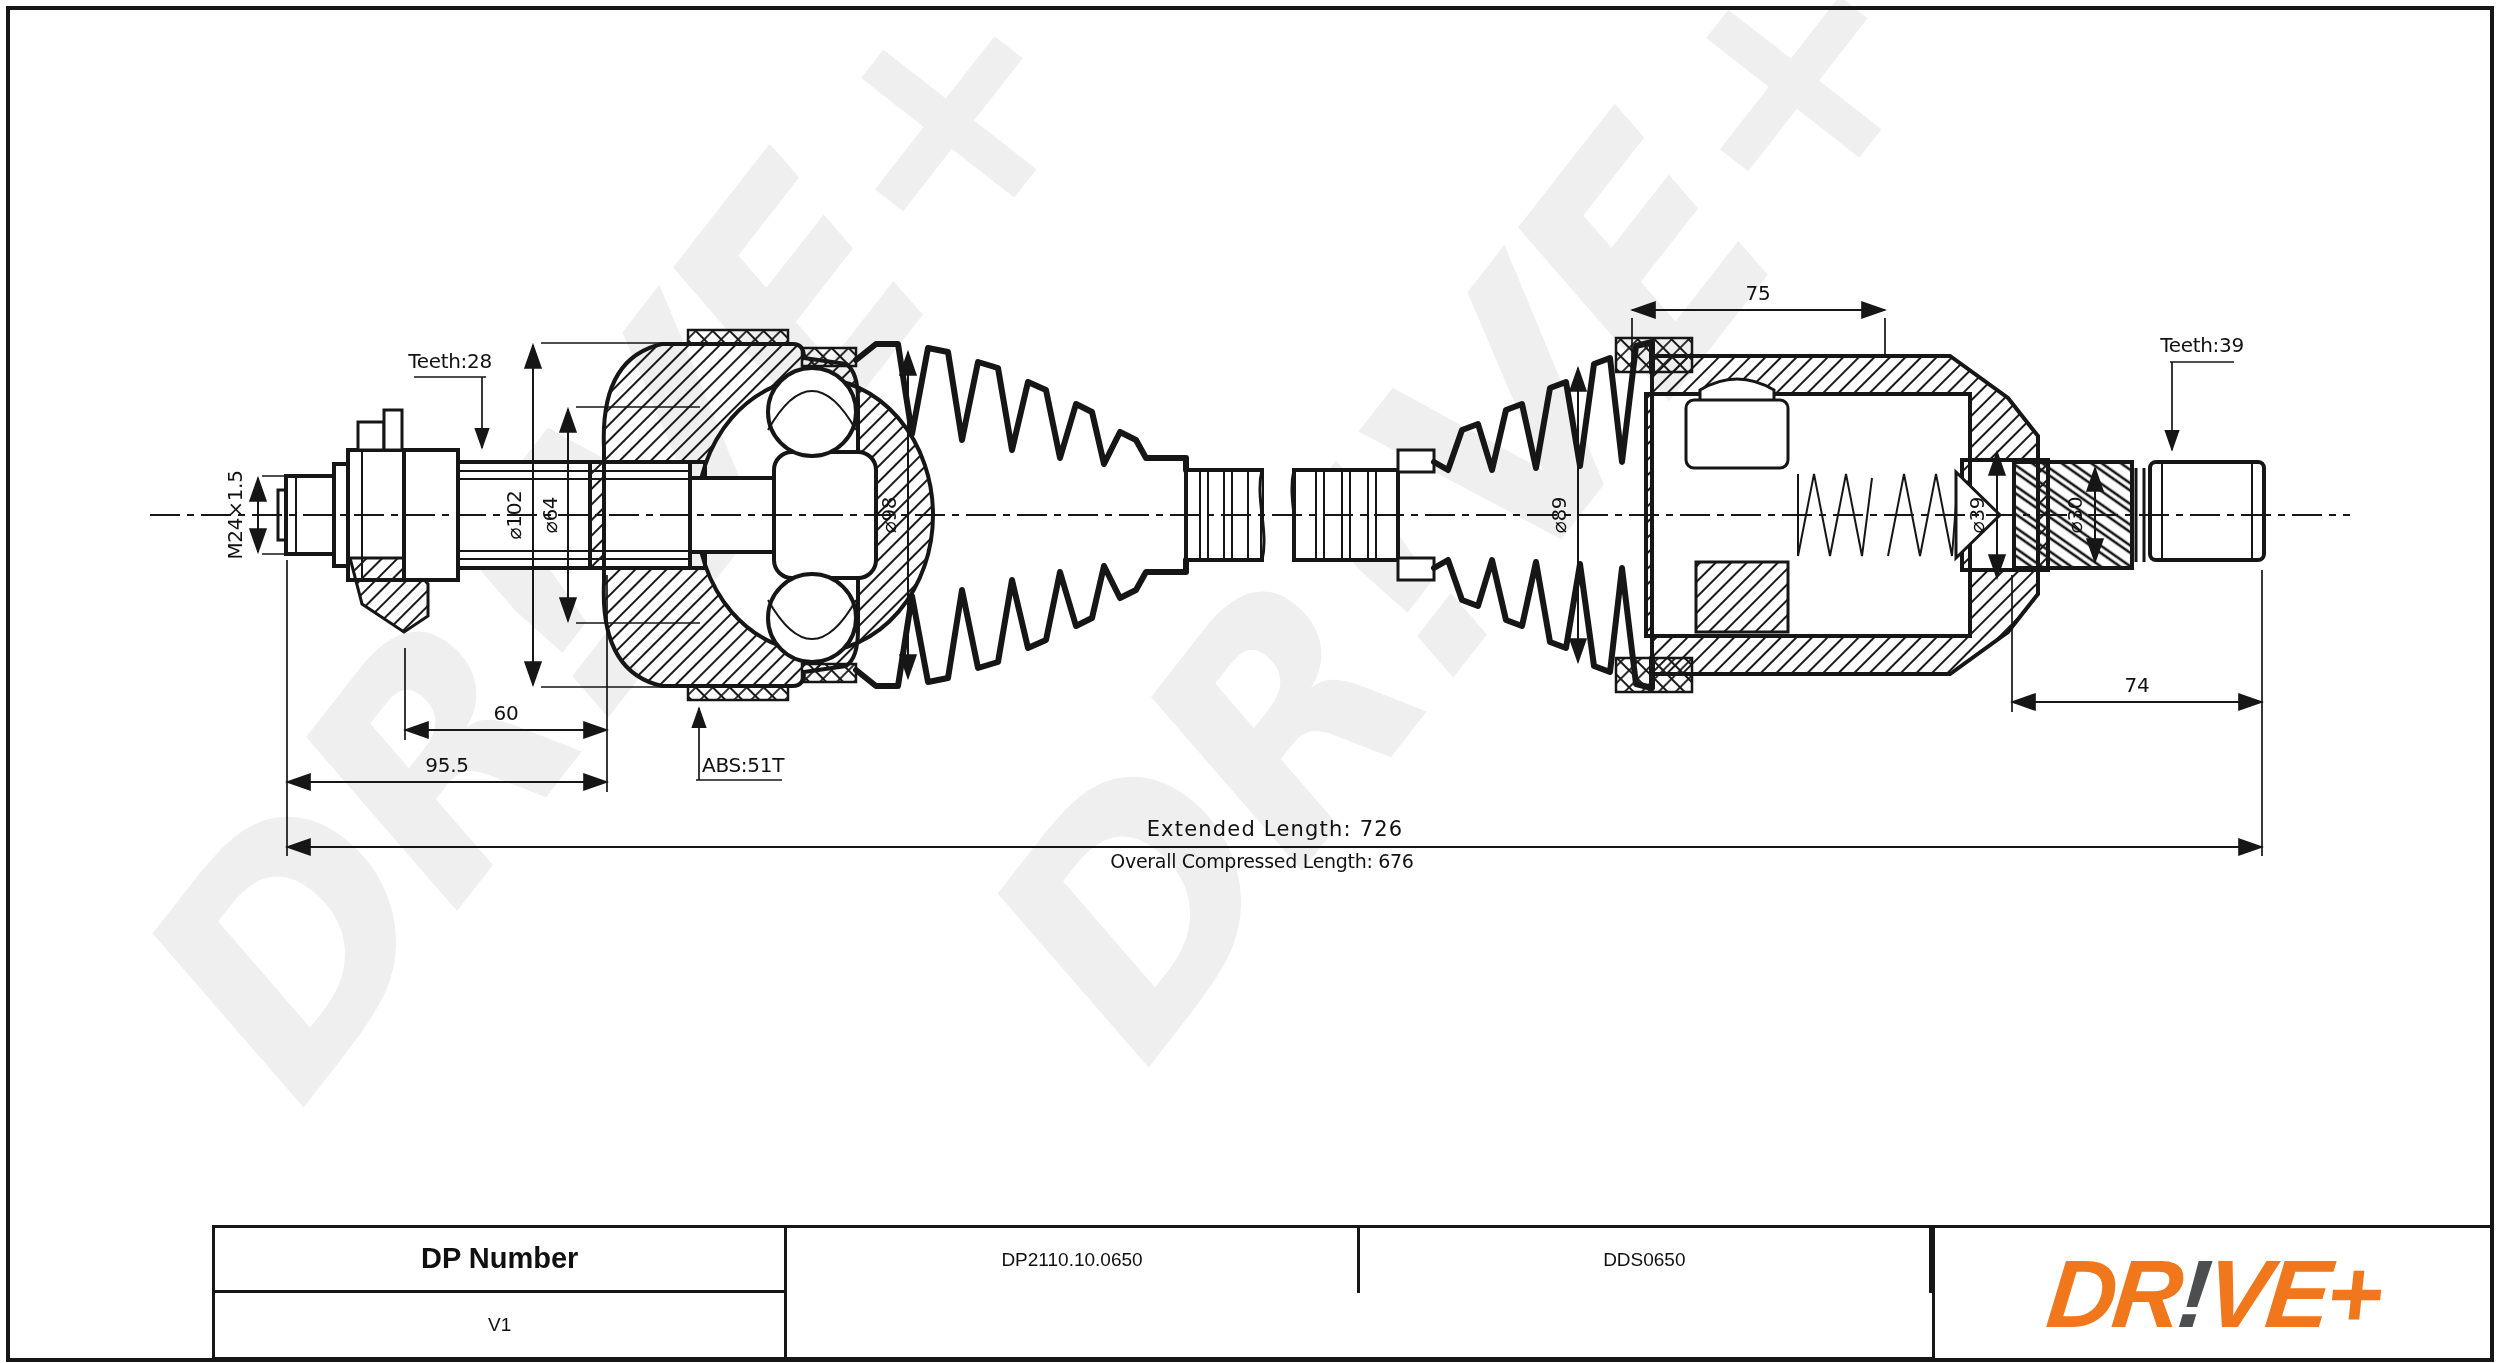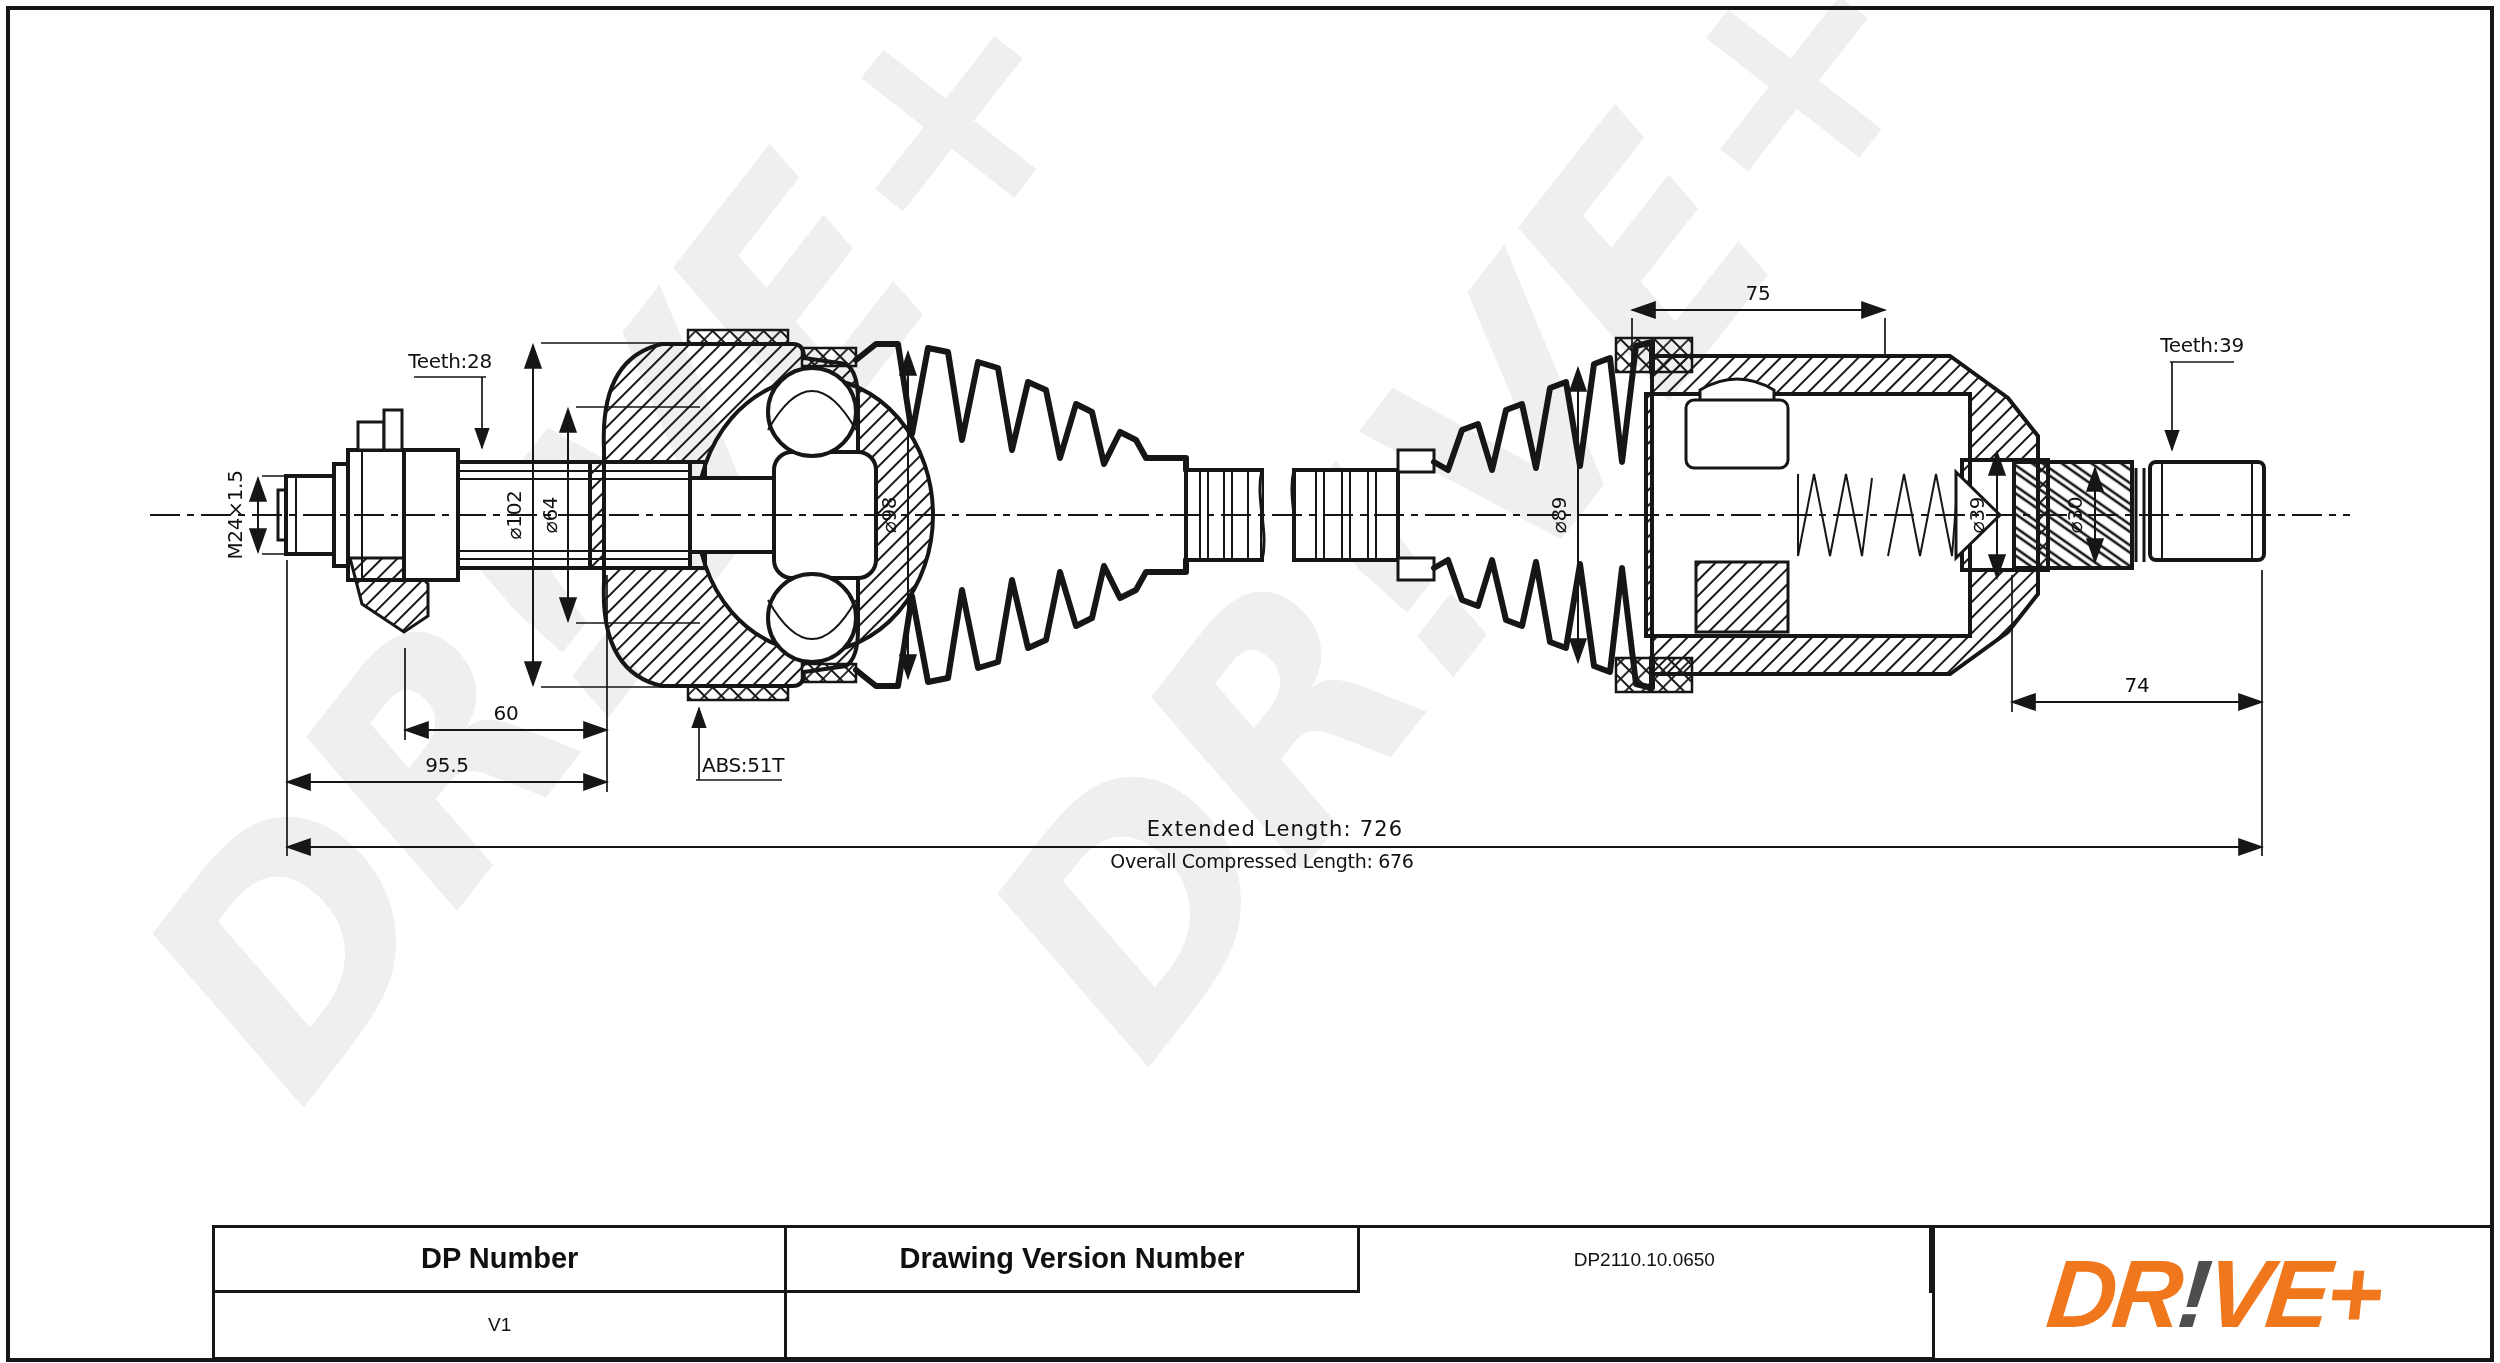--- a/index.html
+++ b/index.html
@@ -198,22 +198,22 @@
     <text class="dim-t" text-anchor="middle" x="2137" y="692">74</text>
 
     <line x1="287" y1="847" x2="2262" y2="847" class="dimln" marker-start="url(#ar)" marker-end="url(#ar)"></line>
     <text class="dim-t dim-big" text-anchor="middle" x="1275" y="836">Extended Length: 726</text>
     <text class="dim-t dim-sm" text-anchor="middle" x="1262" y="868">Overall Compressed Length: 676</text>
   </g>
 </svg>
 
 <div id="titleblock">
   <div class="cell hdr">DP Number</div>
-  <div class="cell hdr">Drawing Version Number</div>
   <div class="cell val valrow">DP2110.10.0650</div>
+  <div class="cell val valrow">DDS0650</div>
   <div class="cell val valrow">V1</div>
 </div>
 
 <div id="logocell">
   <div class="logo-text"><span class="logo-orange">DR</span><span class="logo-gray">!</span><span class="logo-orange">VE+</span></div>
 </div>
 
 </div>
 
 </body></html>

